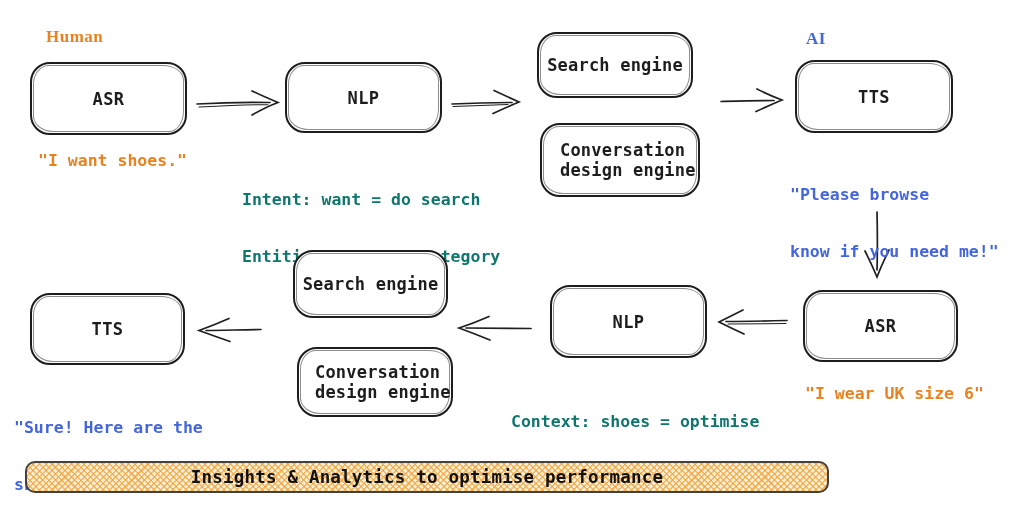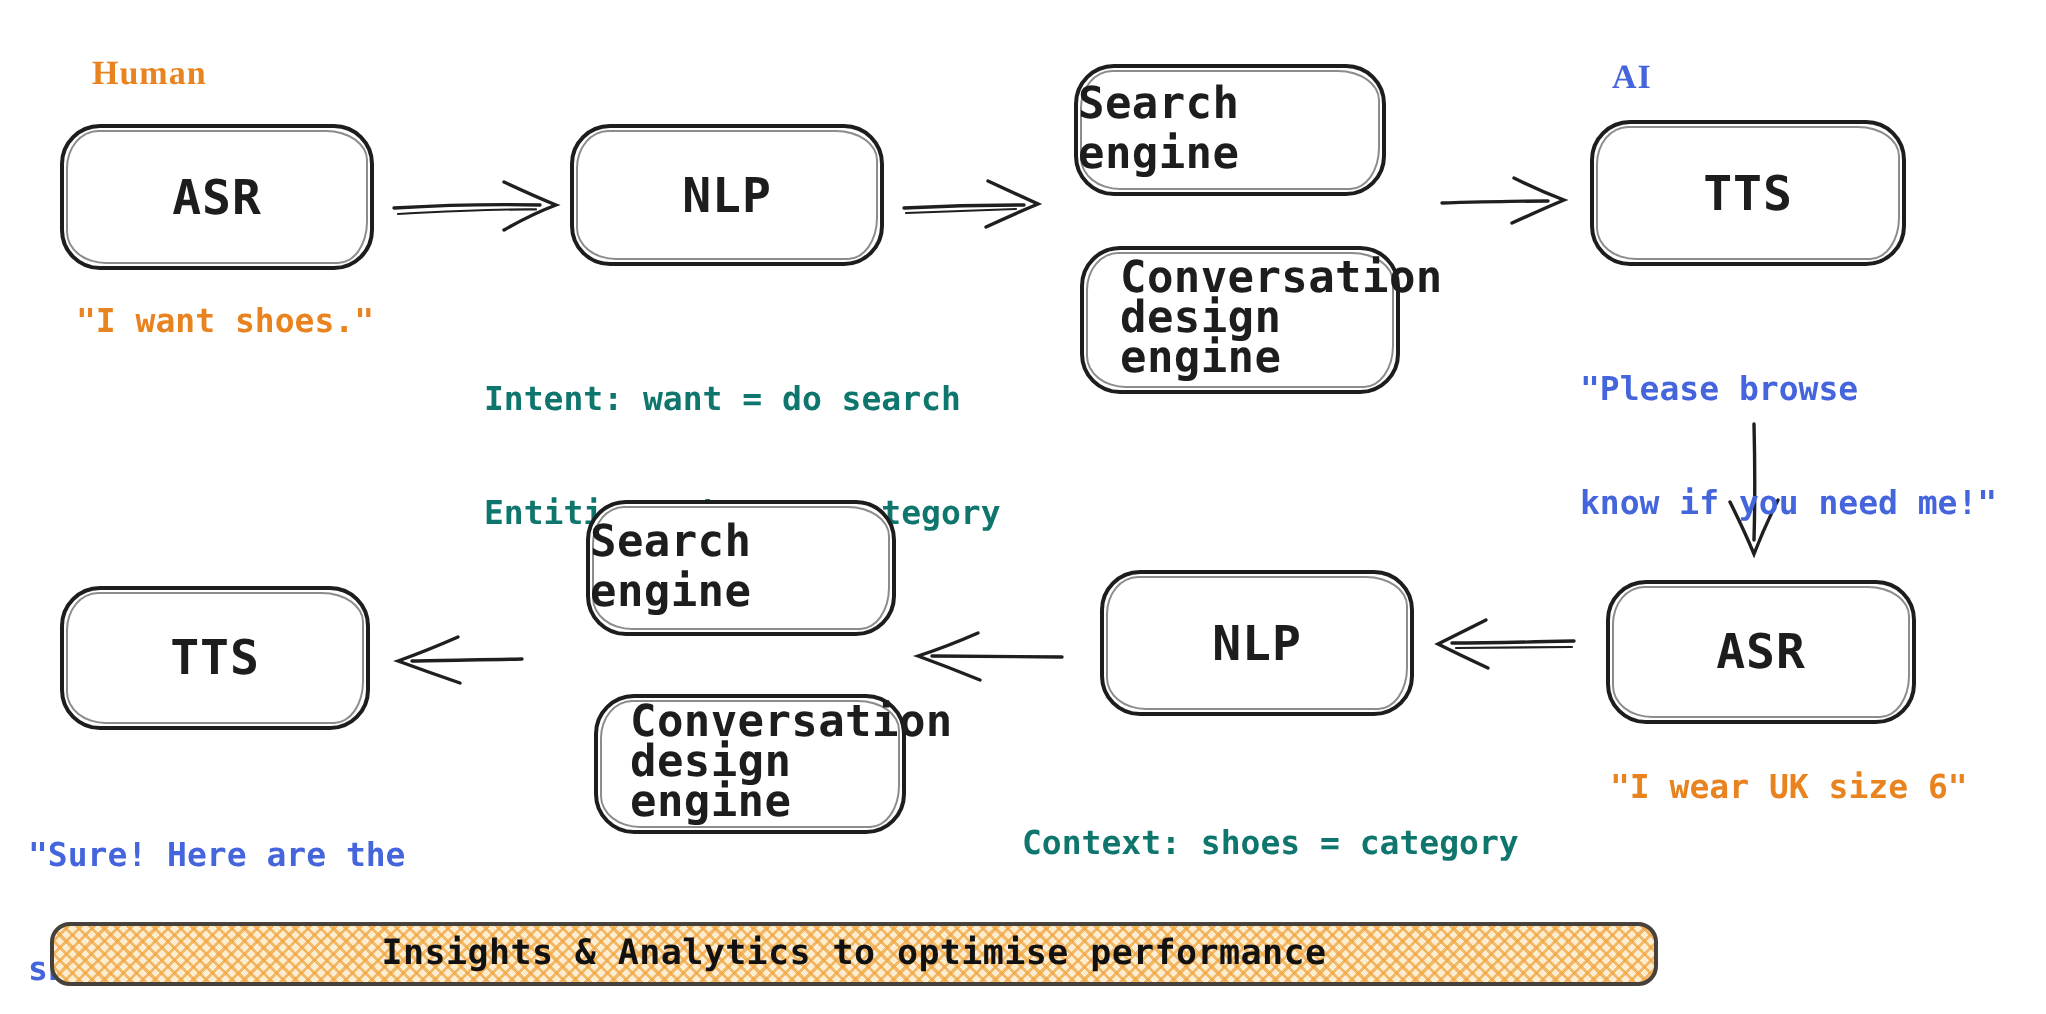--- a/index.html
+++ b/index.html
@@ -11,23 +11,23 @@
   .node{
     position:absolute;display:flex;align-items:center;justify-content:center;
     border:2px solid #1d1d1d;border-radius:20px;background:#ffffff;box-sizing:border-box;
   }
   .node::after{
     content:"";position:absolute;inset:1px;pointer-events:none;
     border:1.2px solid rgba(25,25,25,.5);
     border-radius:16px 21px 15px 20px / 19px 15px 21px 16px;
   }
   .node-label{
-    font-weight:bold;font-size:24px;color:#1d1d1d;letter-spacing:.5px;white-space:pre-wrap;
+    font-weight:bold;font-size:17px;color:#1d1d1d;letter-spacing:.5px;white-space:pre-wrap;
   }
-  .node.engine .node-label{font-size:22px;letter-spacing:.2px;}
+  .node.engine .node-label{font-size:17px;letter-spacing:.2px;}
   .node.conv{justify-content:flex-start;}
   .node.conv .node-label{line-height:20px;}
   .actor-label{
     position:absolute;font-weight:bold;font-size:17px;letter-spacing:.5px;white-space:pre;font-family:Liberation Serif, serif;
   }
   .caption{
     position:absolute;font-weight:bold;font-size:16.5px;line-height:19px;white-space:pre;
   }
   .orange{color:#e8831f;}
   .blue{color:#4565dd;}
@@ -133,21 +133,21 @@
   </div>
   <div class="node engine conv" style="left:297px;top:347px;width:156px;height:70px;padding-left:16px;">
     <span class="node-label">Conversation design engine</span>
   </div>
   <div class="node" style="left:30px;top:293px;width:155px;height:72px;">
     <span class="node-label">TTS</span>
   </div>
 
   <div class="caption orange" style="left:805px;top:384px;">"I wear UK size 6"</div>
   <div class="caption ink" style="left:511px;top:374px;">
-    <div>Context: shoes = category</div>
+    <div>Context: shoes = optimise</div>
     <div>New Entities: UK 6 = size</div>
   </div>
   <div class="caption blue" style="left:14px;top:380px;">
     <div>"Sure! Here are the</div>
     <div>shoes in size UK 6"</div>
   </div>
 
   <div class="banner">
     <span class="banner-label">Insights &amp; Analytics to optimise performance</span>
   </div>

